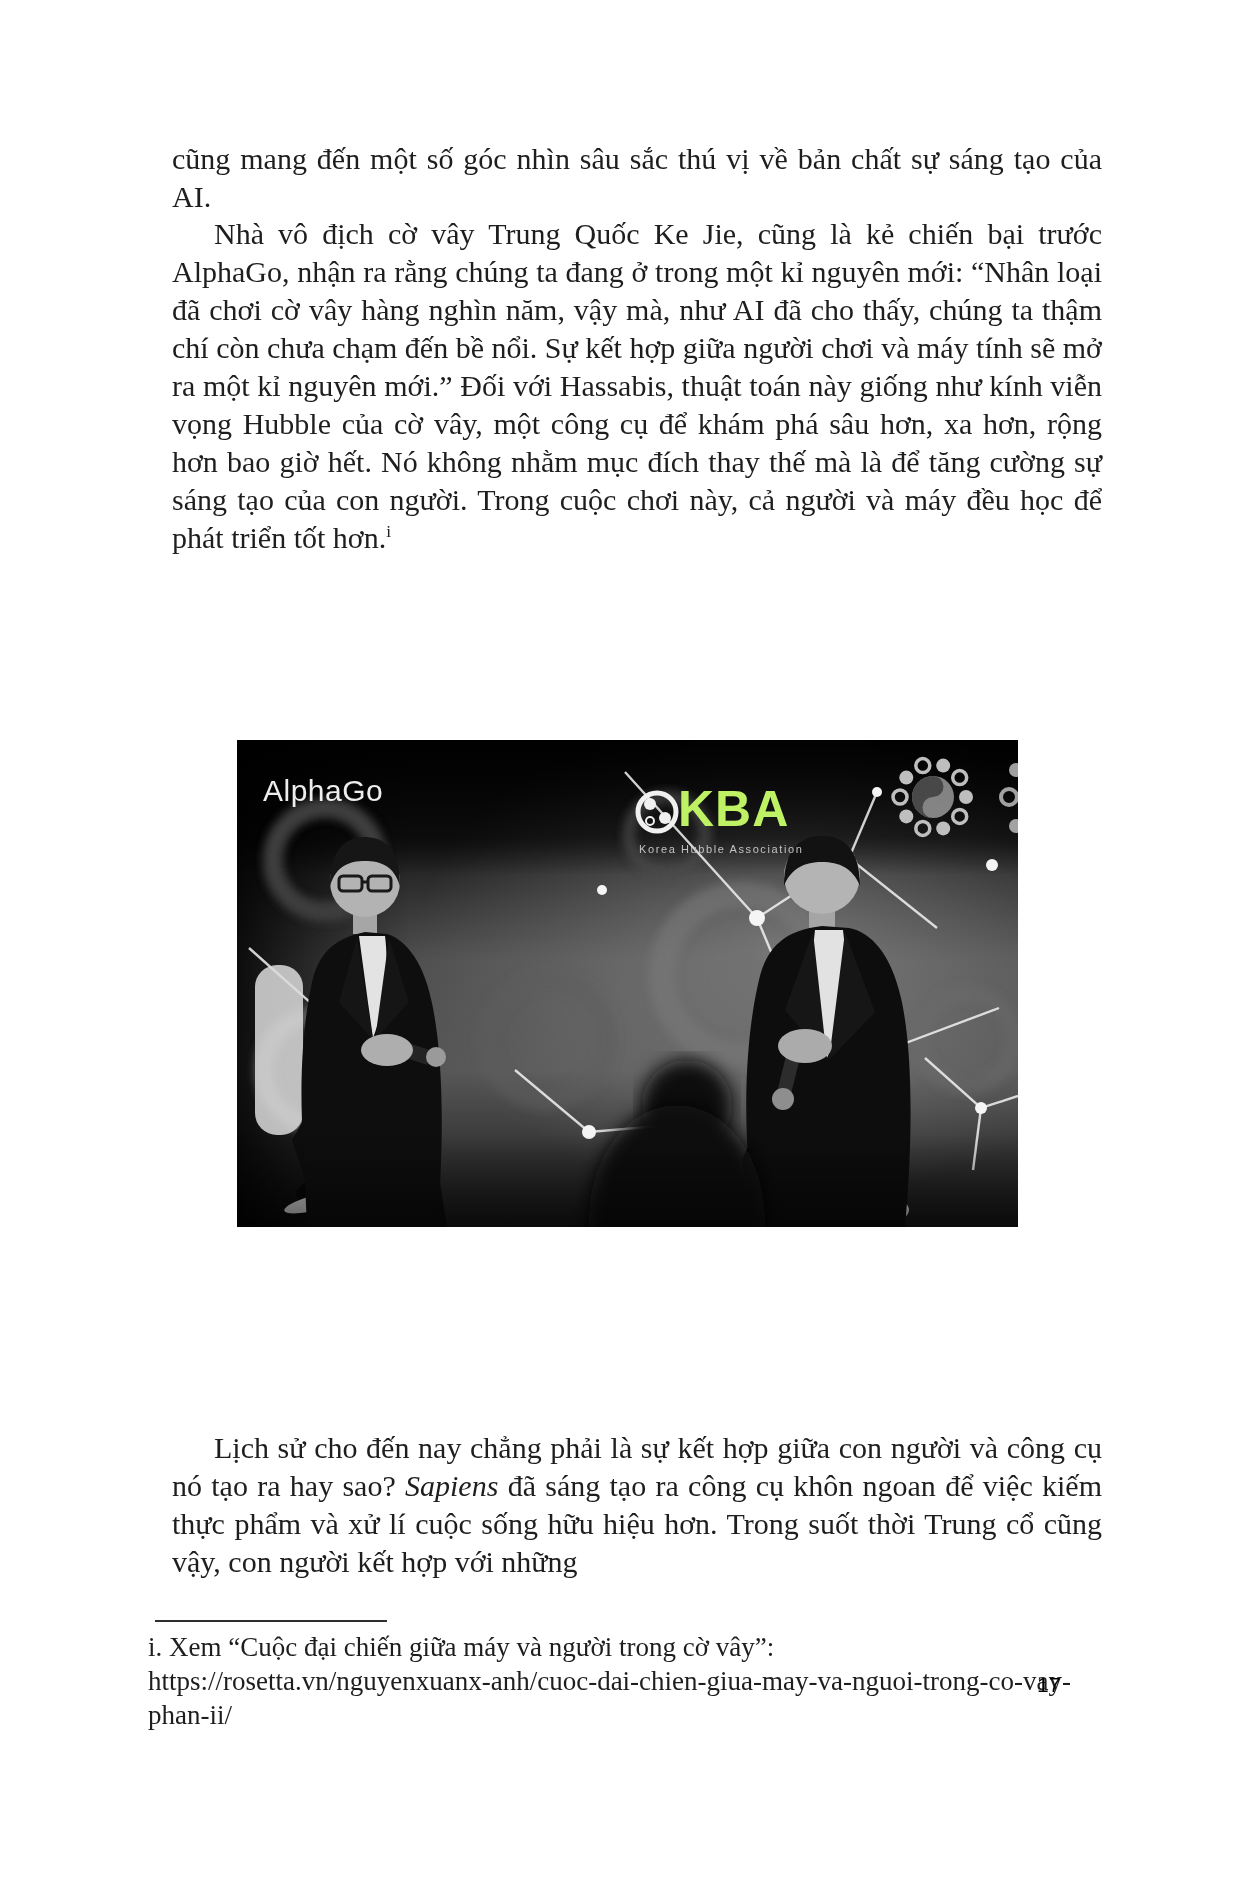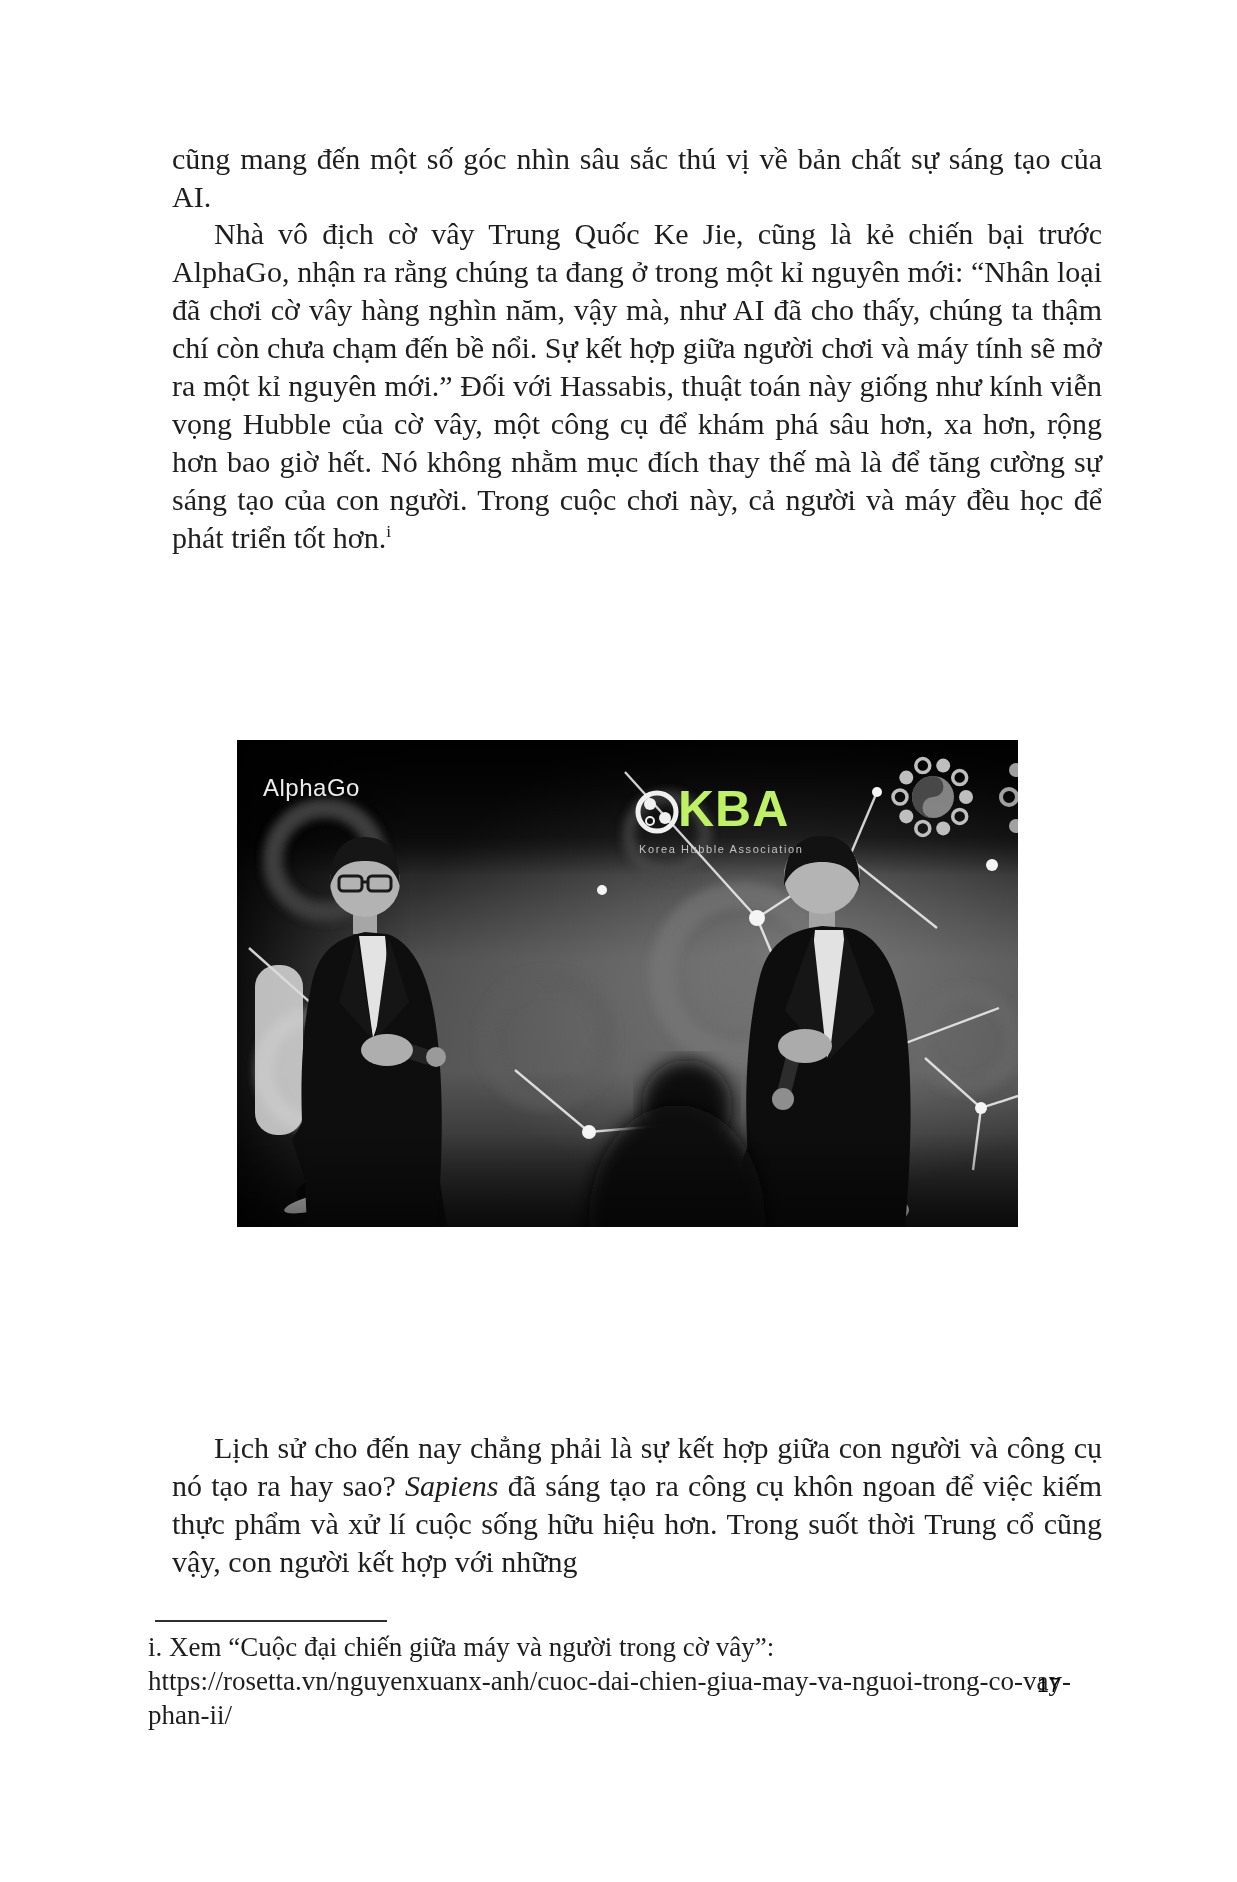--- a/index.html
+++ b/index.html
@@ -40,21 +40,21 @@
     position:relative;
     width:781px;
     height:487px;
     background:#151515;
     overflow:hidden;
   }
   .photo svg{position:absolute;left:0;top:0;}
   .alphago-label{
     position:absolute;left:26px;top:34px;
     font-family:"Liberation Sans","DejaVu Sans",sans-serif;
-    font-size:24px;font-weight:500;color:#ededed;letter-spacing:.5px;
+    font-size:30px;font-weight:500;color:#ededed;letter-spacing:.5px;
   }
   .kba-label{
     position:absolute;left:441px;top:40px;
     font-family:"Liberation Sans","DejaVu Sans",sans-serif;
     font-size:50px;font-weight:700;color:#bef264;letter-spacing:1px;
   }
   .kba-sub{
     position:absolute;left:402px;top:103px;
     font-family:"Liberation Sans","DejaVu Sans",sans-serif;
     font-size:11px;color:#c2c2c2;letter-spacing:1.6px;white-space:nowrap;

